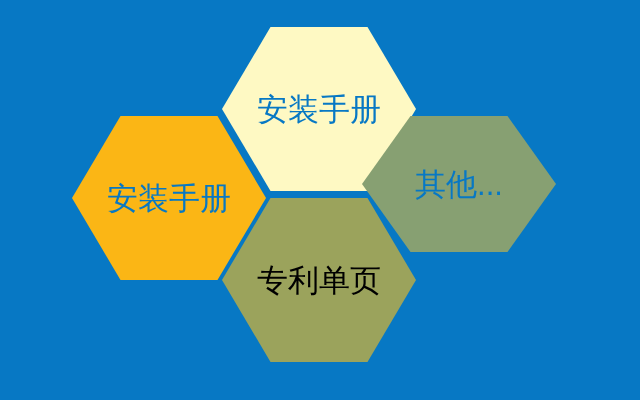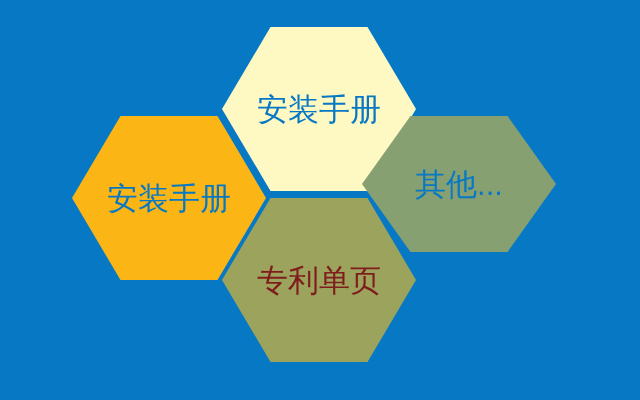--- a/index.html
+++ b/index.html
@@ -57,20 +57,20 @@
 
   <div class="hex" id="hex-brochure" style="background-color: rgb(251, 182, 21);">
     <span class="hex-label" style="color: rgb(7, 120, 196);">安装手册</span>
   </div>
 
   <div class="hex" id="hex-install-manual" style="background-color: #fef9c3;">
     <span class="hex-label" style="color: rgb(7, 120, 196);">安装手册</span>
   </div>
 
   <div class="hex" id="hex-patent-sheet" style="background-color: rgb(155, 163, 92);">
-    <span class="hex-label" style="color: #7f1d1d;">专利单页</span>
+    <span class="hex-label" style="color: #000000;">专利单页</span>
   </div>
 
   <div class="hex" id="hex-others" style="background-color: rgb(135, 160, 114);">
     <span class="hex-label" style="color: rgb(7, 120, 196);">其他...</span>
   </div>
 
 </div>
 
 </body></html>

